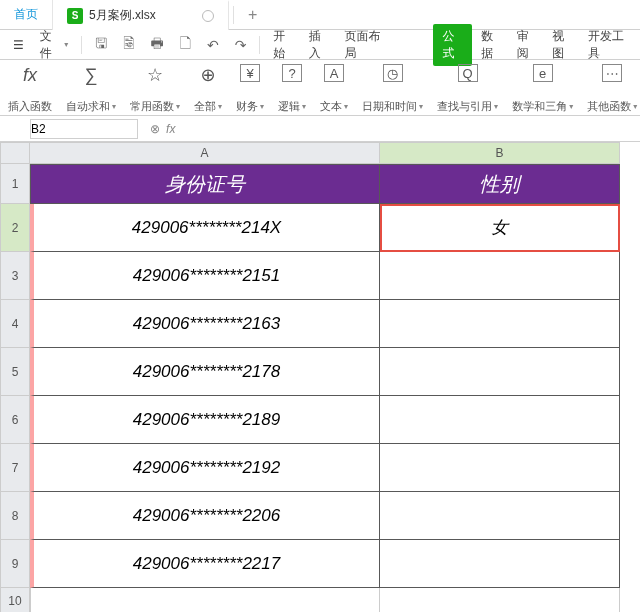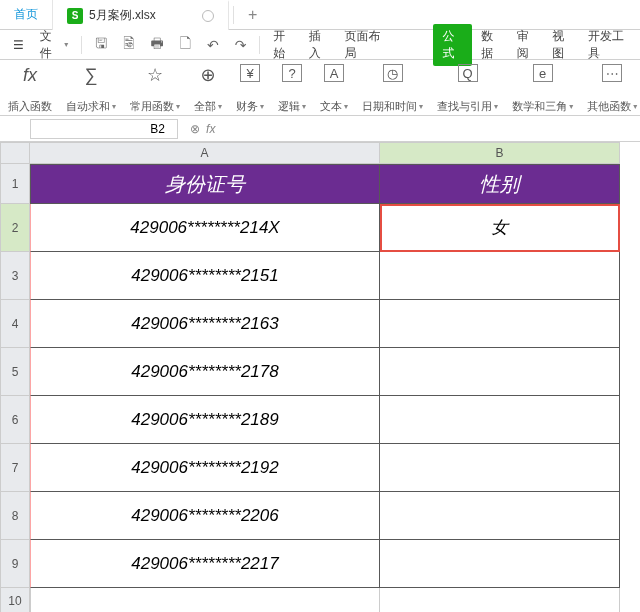--- a/index.html
+++ b/index.html
@@ -15,34 +15,34 @@
   .menu-btn { padding: 4px 7px; color: #444; border-radius: 2px; display: inline-flex; align-items: center; gap: 4px; }
   .menu-btn.active { background: #1aad19; color: #fff; padding: 4px 10px; margin-left: 40px; }
   .sep { width: 1px; height: 18px; background: #e0e0e0; margin: 0 4px; }
   .ico { font-family: Arial, sans-serif; color: #666; font-size: 14px; }
   .ribbon { display: flex; align-items: flex-start; height: 56px; border-bottom: 1px solid #d0d0d0; padding: 4px 2px 0 2px; gap: 2px; }
   .rgroup { display: flex; flex-direction: column; align-items: center; padding: 0 6px; height: 50px; justify-content: space-between; color: #555; }
   .rgroup .ri { font-size: 18px; color: #555; height: 22px; display: flex; align-items: center; }
   .rgroup .rl { font-size: 11px; color: #555; white-space: nowrap; display: flex; align-items: center; gap: 2px; }
   .drop { font-size: 8px; color: #888; }
   .namebox-row { display: flex; align-items: center; height: 26px; border-bottom: 1px solid #d0d0d0; }
-  .namebox { width: 148px; border: 1px solid #cfcfcf; margin: 2px 6px 2px 30px; height: 20px; font-size: 12px; text-align: right; padding: 0 12px; }
+  .namebox { width: 108px; border: 1px solid #cfcfcf; margin: 2px 6px 2px 30px; height: 20px; font-size: 12px; text-align: left; padding: 0 0; }
   .fx-ctrls { display: flex; gap: 6px; padding: 0 6px; color: #888; }
   .formula { flex: 1; border-left: 1px solid #e0e0e0; height: 26px; padding: 0 8px; font-family: Consolas, monospace; font-size: 12px; color: #333; display: flex; align-items: center; white-space: nowrap; overflow: hidden; }
   .sheet { display: grid; grid-template-columns: 30px 350px 240px; }
   .corner { border: 1px solid #ccc; background: #e8eaed; height: 22px; }
   .colh { border: 1px solid #ccc; border-left: none; background: #e8eaed; text-align: center; font-size: 12px; color: #555; height: 22px; line-height: 20px; }
   .colh.sel { background: #d6e9c6; }
   .rowh { border: 1px solid #ccc; border-top: none; background: #e8eaed; text-align: center; font-size: 12px; color: #555; display: flex; align-items: center; justify-content: center; }
   .rowh.sel { background: #d6e9c6; }
   .cell { border: 1px solid #585858; border-top: none; border-left: none; background: #fff; display: flex; align-items: center; justify-content: center; font-size: 17px; color: #000; font-style: italic; }
   .cell.header { background: #6b2c91; color: #fff; font-size: 20px; font-weight: normal; }
   .cell.a1 { border-left: 1px solid #585858; border-top: 1px solid #585858; }
   .cell.b1 { border-top: 1px solid #585858; }
-  .cell.acol { border-left: 1px solid #fca5a5; }
+  .cell.acol { border-left: 4px solid #fca5a5; }
   .cell.selected { outline: 2px solid #e54d42; outline-offset: -2px; }
   .row1 { height: 40px; }
   .rowd { height: 48px; }
   .row10 { height: 26px; }
   .cell.empty { border: 1px solid #ccc; border-top: none; border-left: none; }
 </style>
 </head>
 <body>
 
 <div class="titlebar">

